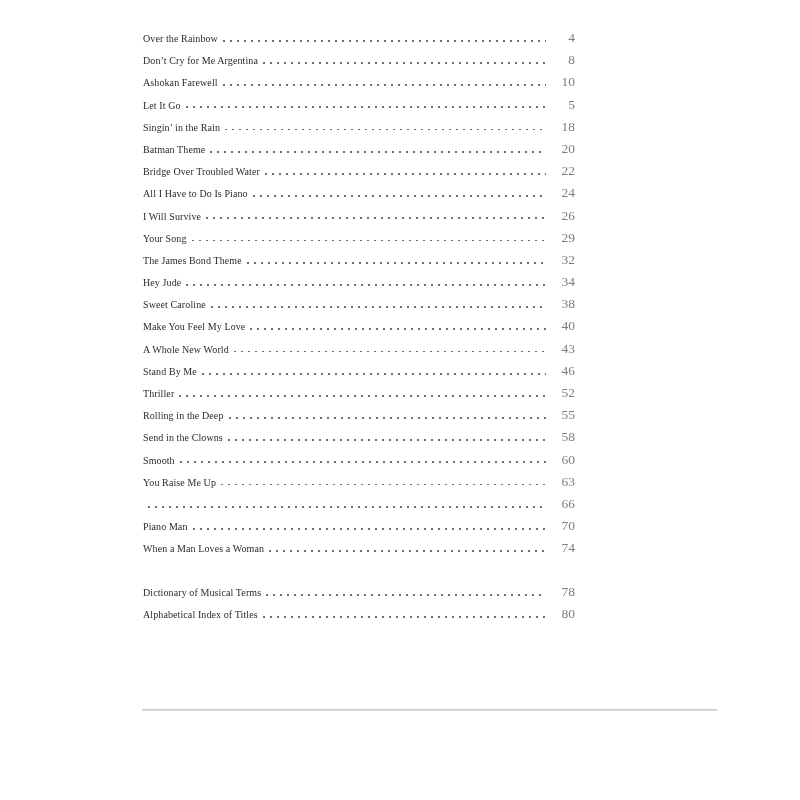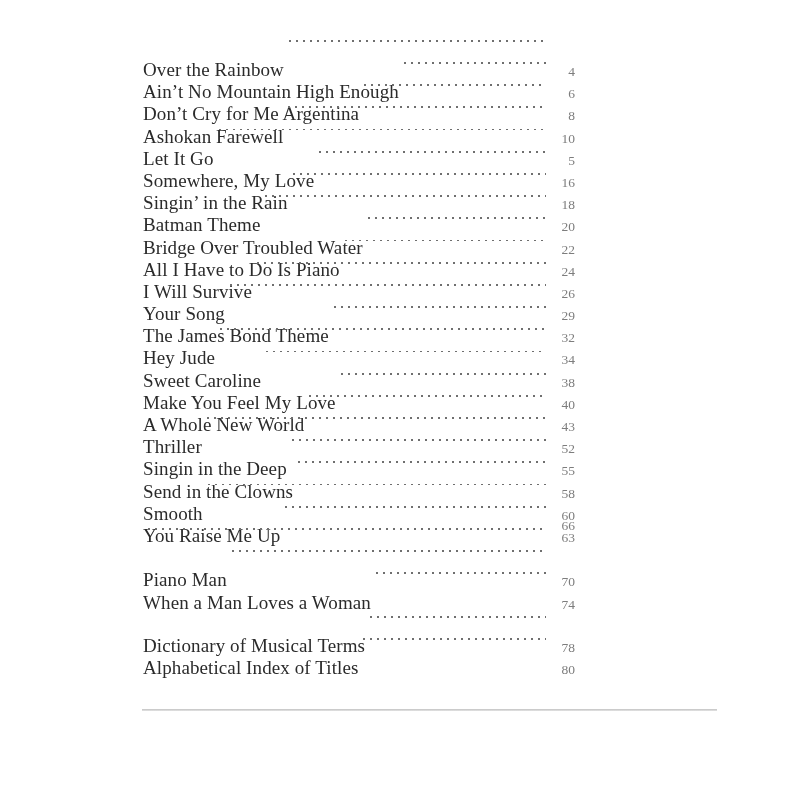--- a/index.html
+++ b/index.html
@@ -22,24 +22,23 @@
     width: 432px;
   }
   .toc-row {
     display: flex;
     align-items: baseline;
     height: 22.2px;
     line-height: 22.2px;
     white-space: nowrap;
   }
   .toc-title {
-    font-size: 19px;
+    font-size: 10px;
     color: #2b2b2b;
     letter-spacing: 0.1px;
-    margin-top: 32px;
   }
   .toc-dots {
     flex: 1 1 auto;
     height: 1.8px;
     align-self: flex-end;
     margin: 0 9px 7.5px 5px;
     background-image: repeating-linear-gradient(
       to right,
       #6f6f6f 0px, #6f6f6f 1.7px,
       transparent 1.7px, transparent 7px
@@ -72,49 +71,39 @@
   <div class="toc">
 
     <div>
 
         <div class="toc-row">
           <span class="toc-title">Over the Rainbow</span>
           <span class="toc-dots"></span>
           <span class="toc-page">4</span>
         </div>
 
-        <div class="toc-row">
-          <span class="toc-title">Ain’t No Mountain High Enough</span>
-          <span class="toc-dots"></span>
-          <span class="toc-page">6</span>
-        </div>
 
         <div class="toc-row">
           <span class="toc-title">Don’t Cry for Me Argentina</span>
           <span class="toc-dots"></span>
           <span class="toc-page">8</span>
         </div>
 
         <div class="toc-row">
           <span class="toc-title">Ashokan Farewell</span>
           <span class="toc-dots"></span>
           <span class="toc-page">10</span>
         </div>
 
         <div class="toc-row">
           <span class="toc-title">Let It Go</span>
           <span class="toc-dots"></span>
           <span class="toc-page">5</span>
         </div>
 
-        <div class="toc-row">
-          <span class="toc-title">Somewhere, My Love</span>
-          <span class="toc-dots"></span>
-          <span class="toc-page">16</span>
-        </div>
 
         <div class="toc-row">
           <span class="toc-title">Singin’ in the Rain</span>
           <span class="toc-dots"></span>
           <span class="toc-page">18</span>
         </div>
 
         <div class="toc-row">
           <span class="toc-title">Batman Theme</span>
           <span class="toc-dots"></span>
@@ -168,30 +157,35 @@
           <span class="toc-dots"></span>
           <span class="toc-page">40</span>
         </div>
 
         <div class="toc-row">
           <span class="toc-title">A Whole New World</span>
           <span class="toc-dots"></span>
           <span class="toc-page">43</span>
         </div>
 
+        <div class="toc-row">
+          <span class="toc-title">Stand By Me</span>
+          <span class="toc-dots"></span>
+          <span class="toc-page">46</span>
+        </div>
 
 
         <div class="toc-row">
           <span class="toc-title">Thriller</span>
           <span class="toc-dots"></span>
           <span class="toc-page">52</span>
         </div>
 
         <div class="toc-row">
-          <span class="toc-title">Singin in the Deep</span>
+          <span class="toc-title">Rolling in the Deep</span>
           <span class="toc-dots"></span>
           <span class="toc-page">55</span>
         </div>
 
         <div class="toc-row">
           <span class="toc-title">Send in the Clowns</span>
           <span class="toc-dots"></span>
           <span class="toc-page">58</span>
         </div>
 

